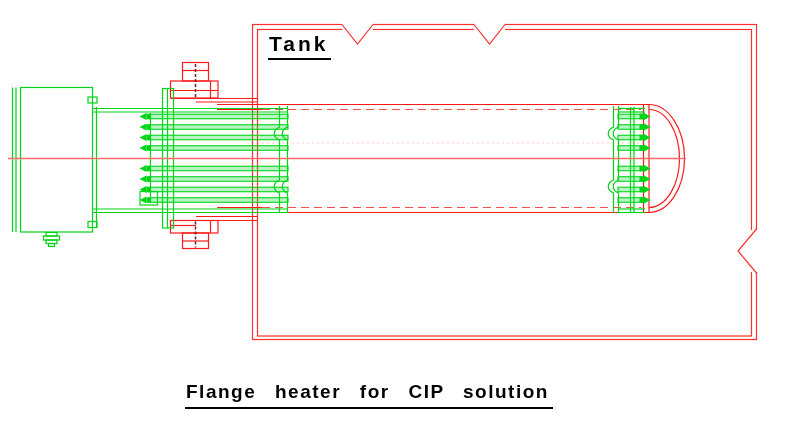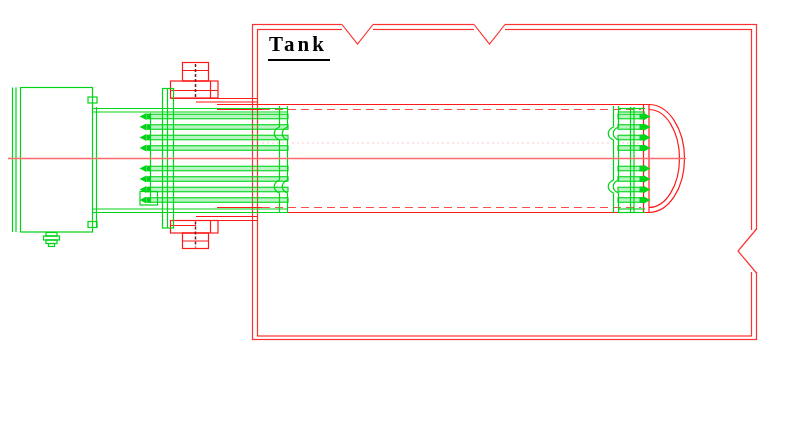--- a/index.html
+++ b/index.html
@@ -2,21 +2,21 @@
 <html style="--outline-red: #ff3030; --detail-red: #ff1a1a; --centerline-red: #ff6a6a; --hidden-line-red: #ff4d4d; --faint-line-red: #ffc9c9; --bolt-dark: #801515; --element-green: #00d418; --label-black: #000000; --background: #ffffff;"><head>
 <meta charset="utf-8">
 <style>
   :root{
     --outline-red:#ff3030; --detail-red:#ff1a1a; --centerline-red:#ff6a6a;
     --hidden-line-red:#ff4d4d; --faint-line-red:#ffc9c9; --bolt-dark:#801515;
     --element-green:#00d418; --label-black:#000000; --background:#ffffff;
   }
   html,body{margin:0;padding:0;background:var(--background);}
   .canvas{position:relative;width:800px;height:435px;background:var(--background);overflow:hidden;
-          font-family:Liberation Serif, serif;border-radius:23px;}
+          font-family:Liberation Sans, sans-serif;}
   svg{position:absolute;left:0;top:0;}
   .r{stroke:var(--detail-red);stroke-width:1.2;fill:none;}
   .tank{stroke:var(--outline-red);stroke-width:1.2;fill:none;}
   .g{stroke:var(--element-green);stroke-width:1.2;fill:none;}
   .gf{fill:var(--element-green);stroke:none;}
   .gsoft{fill:rgba(0,220,40,0.28);stroke:var(--element-green);stroke-width:1.1;}
   .cl{stroke:var(--centerline-red);stroke-width:1.3;fill:none;}
   .hid{stroke:var(--hidden-line-red);stroke-width:1.2;fill:none;stroke-dasharray:8 5;}
   .faint{stroke:var(--faint-line-red);stroke-width:1;fill:none;stroke-dasharray:2 3;}
   .bolt{stroke:var(--bolt-dark);stroke-width:1.5;fill:none;stroke-dasharray:3 2;}
@@ -208,14 +208,15 @@
         <rect class="gsoft" x="618" y="197.75" width="26" height="4.5"></rect>
           <rect class="gf" x="639.5" y="197.2" width="4.5" height="5.6"></rect>
           <polygon class="gf" points="650.5,200 644,196.5 644,203.5"></polygon>
       </g>
     </g>
 
     <line class="cl" x1="8" y1="158.5" x2="686" y2="158.5"></line>
   </svg>
 
   <div class="label tank">Tank</div>
+  <div class="label caption">Flange heater for CIP solution</div>
 
 </div>
 
 </body></html>

